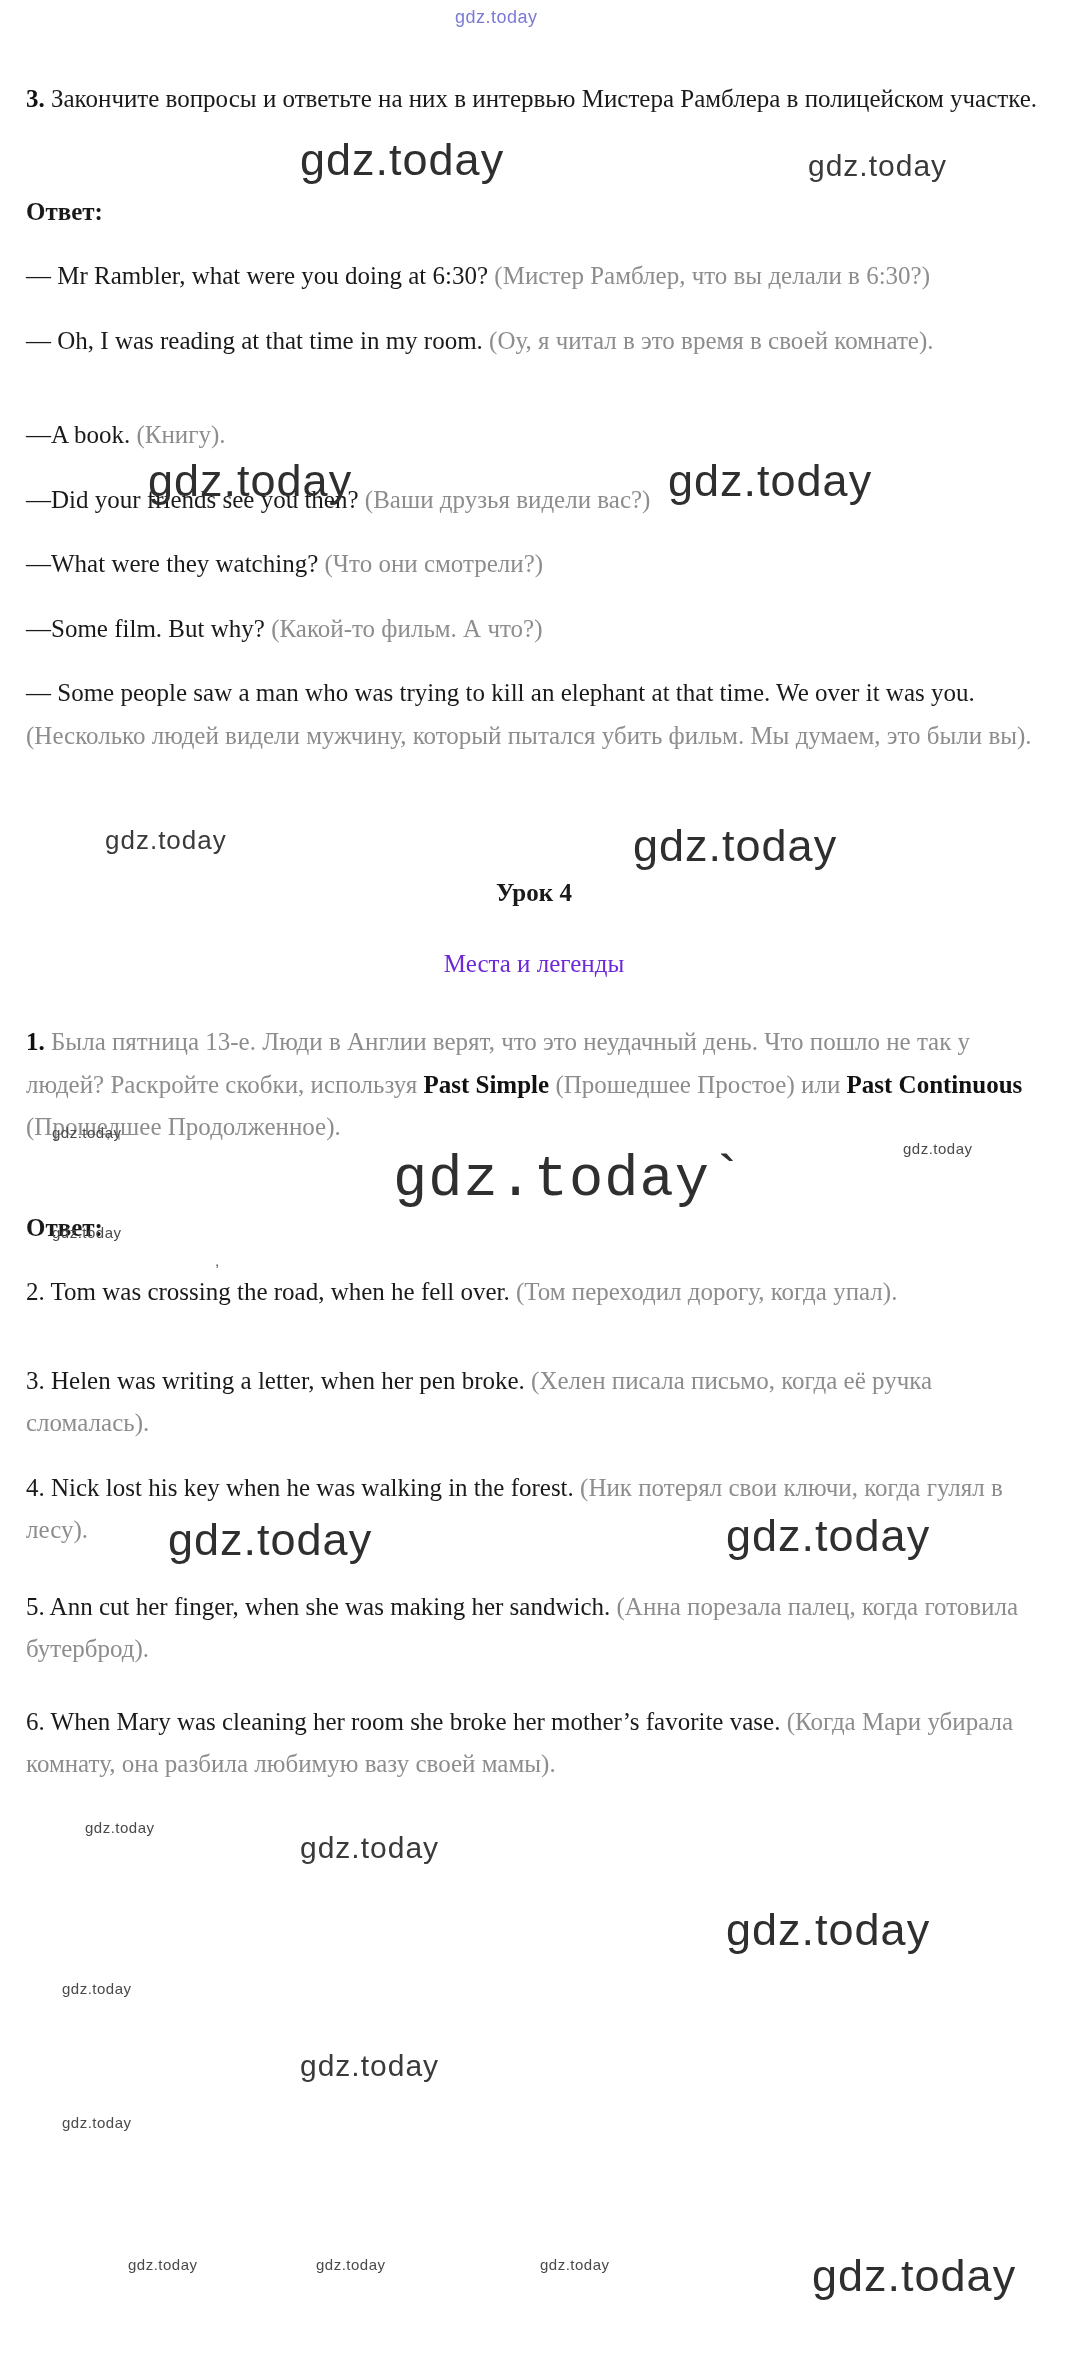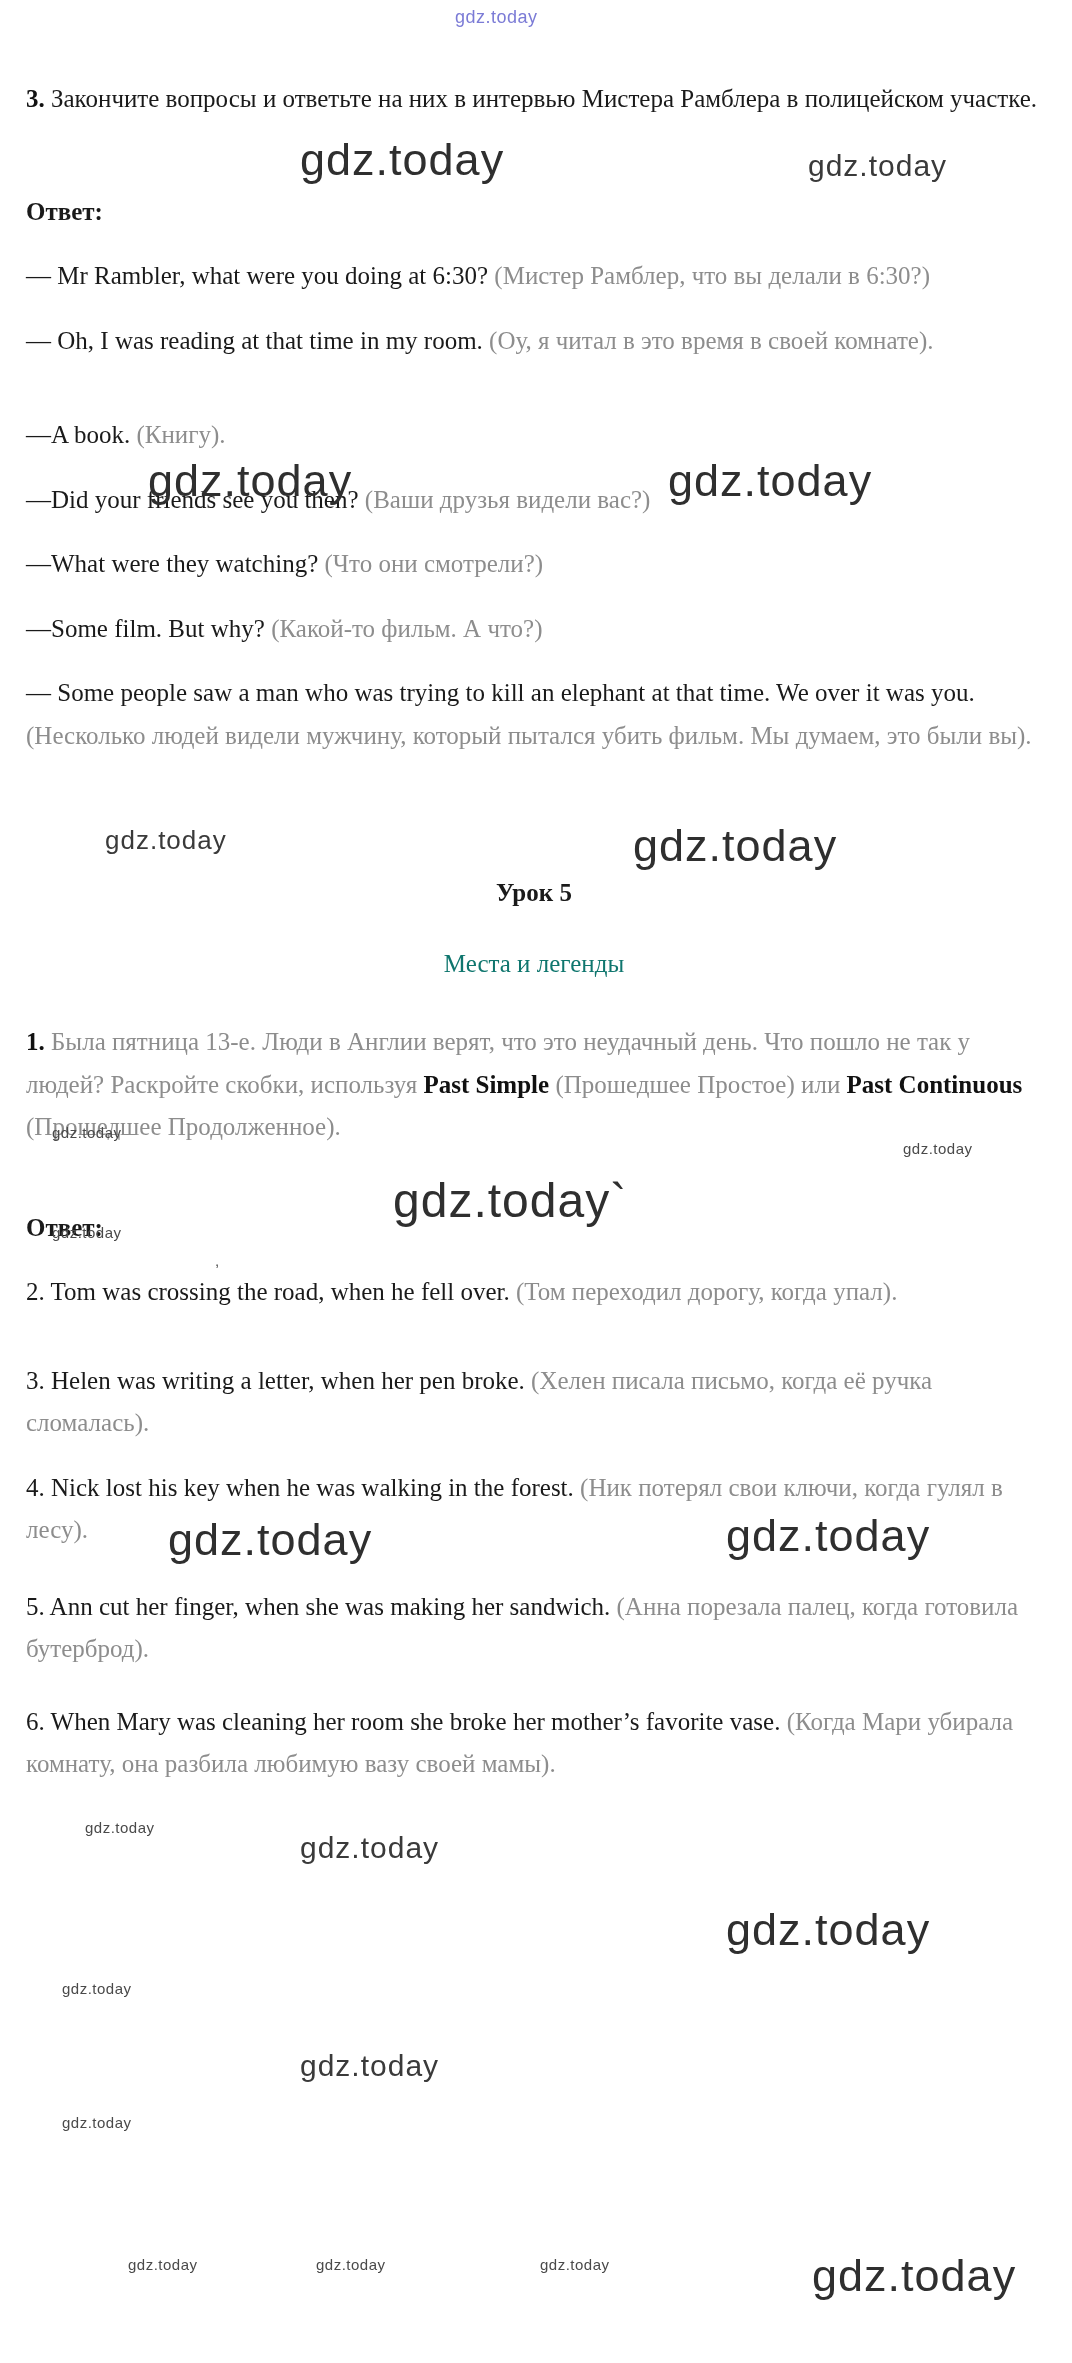--- a/index.html
+++ b/index.html
@@ -25,21 +25,21 @@
   .task-3 { margin-bottom: 70px; margin-top: 42px; }
   .gap-lg { margin-bottom: 52px; }
   .gap-md { margin-bottom: 40px; }
   .gap-xl { margin-bottom: 115px; }
   .task-1 { margin-bottom: 58px; }
   .gap-i2 { margin-bottom: 46px; }
   .gap-i4 { margin-bottom: 34px; }
   .gap-i5 { margin-bottom: 30px; }
 
   .lesson-title { text-align: center; font-weight: bold; margin-bottom: 28px; }
-  .lesson-subtitle { text-align: center; color: #0f766e; margin-bottom: 36px; }
+  .lesson-subtitle { text-align: center; color: #6d28d9; margin-bottom: 36px; }
 
   
   .wm {
     position: absolute;
     font-family: "Liberation Sans", sans-serif;
     color: #3a3a3a;
     white-space: nowrap;
     letter-spacing: 1px;
     pointer-events: none;
   }
@@ -67,21 +67,21 @@
 
   <p><span>—Did your friends see you then? </span><span class="ru">(Ваши друзья видели вас?)</span></p>
 
 
   <p><span>—What were they watching? </span><span class="ru">(Что они смотрели?)</span></p>
 
   <p><span>—Some film. But why? </span><span class="ru">(Какой-то фильм. А что?)</span></p>
 
   <p class="gap-xl"><span>— Some people saw a man who was trying to kill an elephant at that time. We over it was you. </span><span class="ru">(Несколько людей видели мужчину, который пытался убить фильм. Мы думаем, это были вы).</span></p>
 
-  <p class="lesson-title">Урок 5</p>
+  <p class="lesson-title">Урок 4</p>
   <p class="lesson-subtitle">Места и легенды</p>
 
   <p class="task-1 ru"><b>1.</b><span> Была пятница 13-е. Люди в Англии верят, что это неудачный день. Что пошло не так у людей? Раскройте скобки, используя </span><b>Past Simple</b><span> (Прошедшее Простое) или </span><b>Past Continuous</b><span> (Прошедшее Продолженное).</span></p>
 
   <p class="answer-label">Ответ:</p>
 
 
   <p class="gap-i2"><span>2. Tom was crossing the road, when he fell over. </span><span class="ru">(Том переходил дорогу, когда упал).</span></p>
 
   <p><span>3. Helen was writing a letter, when her pen broke. </span><span class="ru">(Хелен писала письмо, когда её ручка сломалась).</span></p>
@@ -93,21 +93,21 @@
   <p><span>6. When Mary was cleaning her room she broke her mother’s favorite vase. </span><span class="ru">(Когда Мари убирала комнату, она разбила любимую вазу своей мамы).</span></p>
 
   <span class="wm wm-top" style="left:455px; top:2px;">gdz.today</span>
   <span class="wm wm-xl" style="left:300px; top:122px;">gdz.today</span>
   <span class="wm wm-lg" style="left:808px; top:140px;">gdz.today</span>
   <span class="wm wm-xl" style="left:148px; top:443px;">gdz.today</span>
   <span class="wm wm-xl" style="left:668px; top:443px;">gdz.today</span>
   <span class="wm wm-md" style="left:105px; top:818px;">gdz.today</span>
   <span class="wm wm-xl" style="left:633px; top:808px;">gdz.today</span>
   <span class="wm wm-sm" style="left:52px;  top:1120px;">gdz.today</span>
-  <span class="wm wm-xl" style="left:393px; top:1160px; font-size:48px;">gdz.today`</span>
+  <span class="wm wm-xl" style="left:393px; top:1132px; font-size:57px;font-family:Liberation Mono, monospace;">gdz.today`</span>
   <span class="wm wm-sm" style="left:903px; top:1136px;">gdz.today</span>
   <span class="wm wm-sm" style="left:52px;  top:1220px;">gdz.today</span>
   <span class="wm wm-sm" style="left:215px; top:1248px;">,</span>
   <span class="wm wm-xl" style="left:168px; top:1502px;">gdz.today</span>
   <span class="wm wm-xl" style="left:726px; top:1498px;">gdz.today</span>
   <span class="wm wm-sm" style="left:85px;  top:1815px;">gdz.today</span>
   <span class="wm wm-lg" style="left:300px; top:1822px;">gdz.today</span>
   <span class="wm wm-xl" style="left:726px; top:1892px;">gdz.today</span>
   <span class="wm wm-sm" style="left:62px;  top:1976px;">gdz.today</span>
   <span class="wm wm-lg" style="left:300px; top:2040px;">gdz.today</span>

